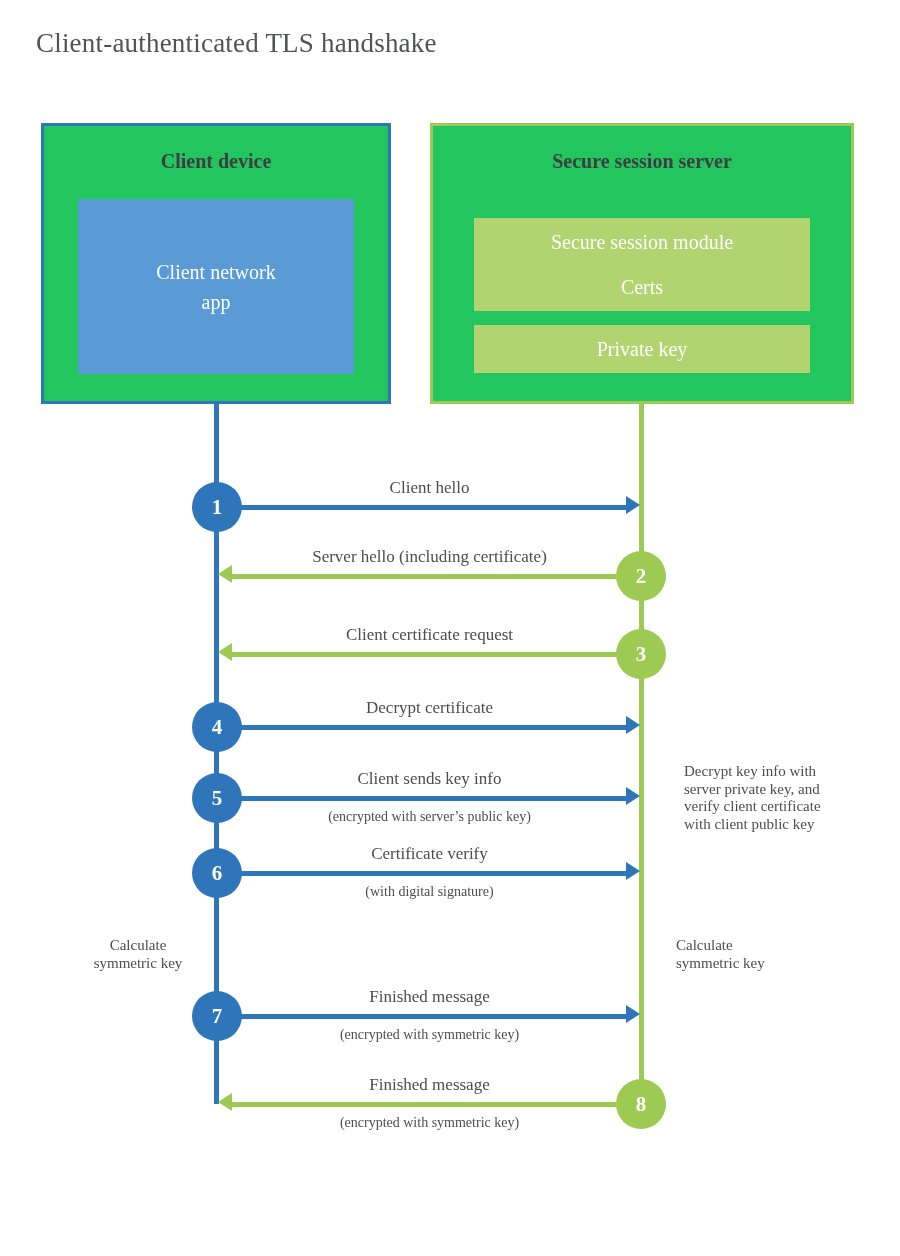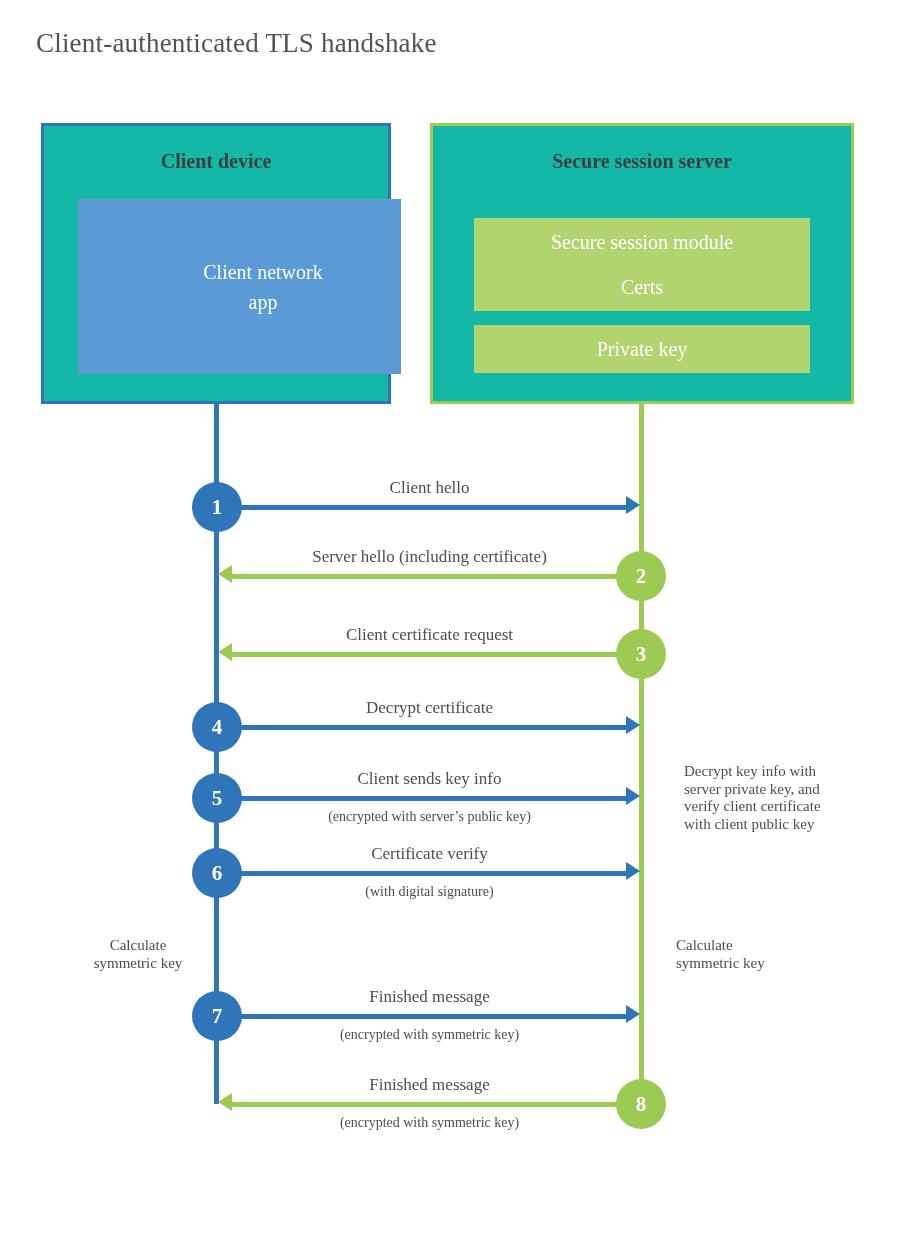--- a/index.html
+++ b/index.html
@@ -6,32 +6,32 @@
   .canvas{
     position:relative;width:900px;height:1256px;background:#fff;overflow:hidden;
     font-family:Liberation Serif, serif;
     --blue:#2e75ba; --blue-light:#5b9bd5; --green:#9dca52; --green-light:#b2d470;
   }
   .page-title{
     position:absolute;left:36px;top:28px;font-size:27px;font-weight:300;
     color:#525356;letter-spacing:.2px;
   }
   
-  .box{position:absolute;top:123px;height:281px;background:#14b8a6;box-sizing:border-box;}
+  .box{position:absolute;top:123px;height:281px;background:#22c55e;box-sizing:border-box;}
   .box.client{left:41px;width:350px;border:3px solid var(--blue);}
   .box.server{left:430px;width:424px;border:3px solid var(--green);}
   .box-title{
     position:absolute;left:0;top:24px;width:100%;text-align:center;
     font-size:20px;font-weight:700;color:#3d3e40;
   }
   .app-box{
     position:absolute;left:34px;top:73px;width:276px;height:175px;
     background:var(--blue-light);color:#fff;font-size:20px;
     display:flex;align-items:center;justify-content:center;text-align:center;
-    white-space:pre-line;line-height:1.5;padding-left:47px;
+    white-space:pre-line;line-height:1.5;
   }
   .module-bar{
     position:absolute;left:41px;width:336px;height:48px;background:var(--green-light);
     color:#fff;font-size:20px;display:flex;align-items:center;justify-content:center;
   }
   .module-bar.m0{top:92px;} .module-bar.m1{top:137px;} .module-bar.m2{top:199px;}
   
   .vline{position:absolute;width:5px;}
   .vline.blue{left:214px;top:404px;height:700px;background:var(--blue);}
   .vline.green{left:639px;top:404px;height:702px;background:var(--green);}

